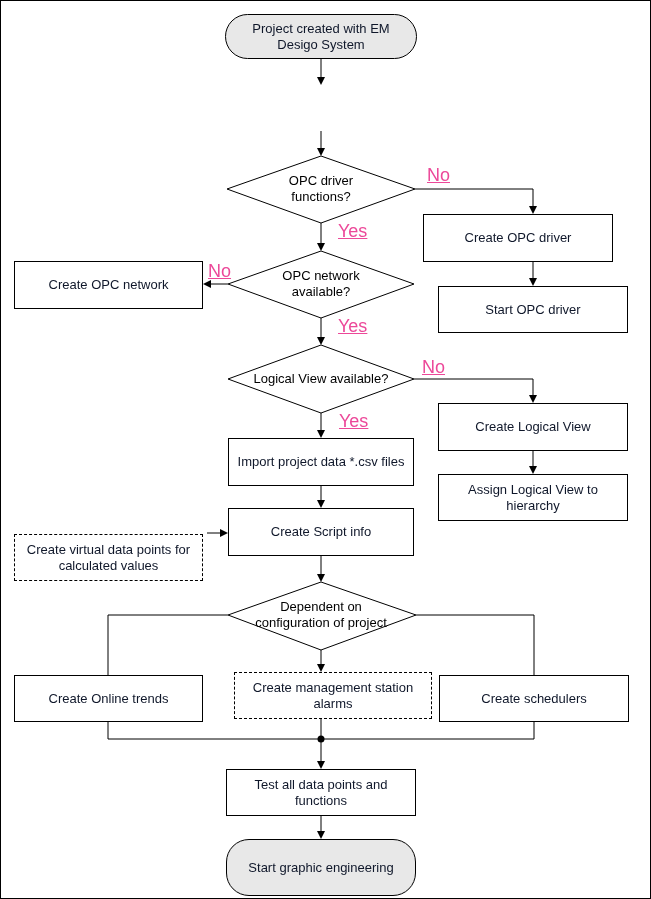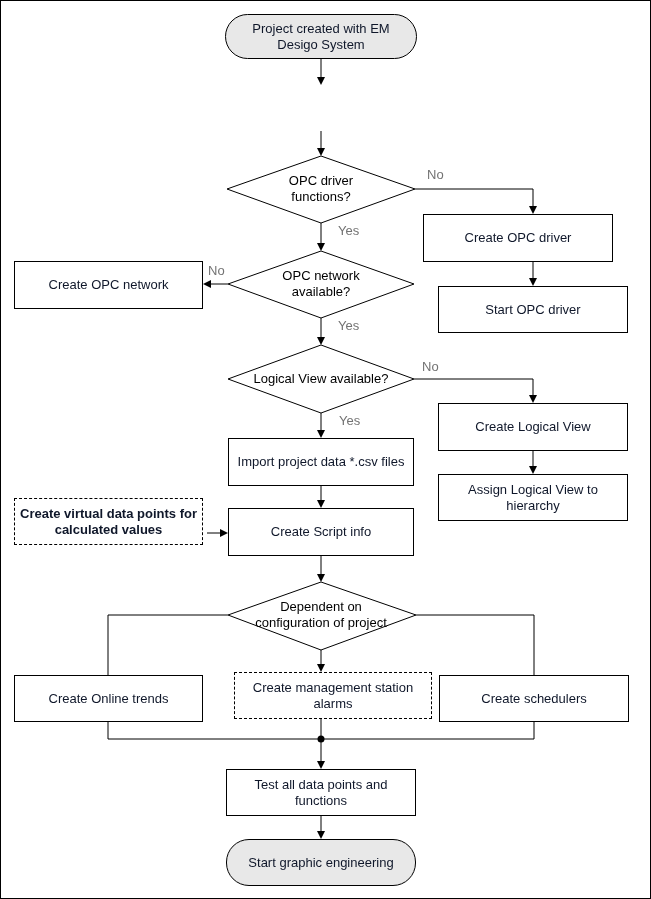--- a/index.html
+++ b/index.html
@@ -52,24 +52,25 @@
     position: absolute;
     text-align: center;
     font-size: 13px;
     line-height: 16px;
     color: #000000;
     white-space: pre-line;
     z-index: 2;
   }
   .elabel {
     position: absolute;
-    font-size: 13px;
+    font-size: 18px;
     line-height: 14px;
-    color: #737373;
+    color: #ec4899;
     z-index: 2;
+    text-decoration: underline;
   }
   .wire {
     stroke: #000000;
     stroke-width: 1;
     fill: none;
   }
   .head {
     fill: #000000;
     stroke: none;
   }
@@ -210,33 +211,33 @@
   <div class="elabel" style="left:421px; top:359px;">No</div>
   <div class="elabel" style="left:338px; top:413px;">Yes</div>
 
   <div class="node proc" style="left:437px; top:402px; width:190px; height:48px;">Create Logical View</div>
 
   <div class="node proc" style="left:437px; top:473px; width:190px; height:47px;">Assign Logical View to
 hierarchy</div>
 
   <div class="node proc" style="left:227px; top:437px; width:186px; height:48px;">Import project data *.csv files</div>
 
-  <div class="node dashedbox" style="left:13px; top:497px; width:189px; height:47px;font-weight:bold;">Create virtual data points for
+  <div class="node dashedbox" style="left:13px; top:533px; width:189px; height:47px;">Create virtual data points for
 calculated values</div>
 
   <div class="node proc" style="left:227px; top:507px; width:186px; height:48px;">Create Script info</div>
 
   <div class="dlabel" style="left:228px; top:598px; width:184px;">Dependent on
 configuration of project</div>
 
   <div class="node proc" style="left:13px; top:674px; width:189px; height:47px;">Create Online trends</div>
 
   <div class="node dashedbox" style="left:225px; top:671px; width:198px; height:47px;margin-left:8px;">Create management station
 alarms</div>
 
   <div class="node proc" style="left:438px; top:674px; width:190px; height:47px;text-align:center;">Create schedulers</div>
 
   <div class="node proc" style="left:225px; top:768px; width:190px; height:47px;">Test all data points and
 functions</div>
 
-  <div class="node terminator" style="left:225px; top:838px; width:190px; height:47px;text-align:center;">Start graphic engineering</div>
+  <div class="node terminator" style="left:225px; top:838px; width:190px; height:57px;text-align:center;">Start graphic engineering</div>
 
 </div>
 
 </body></html>

